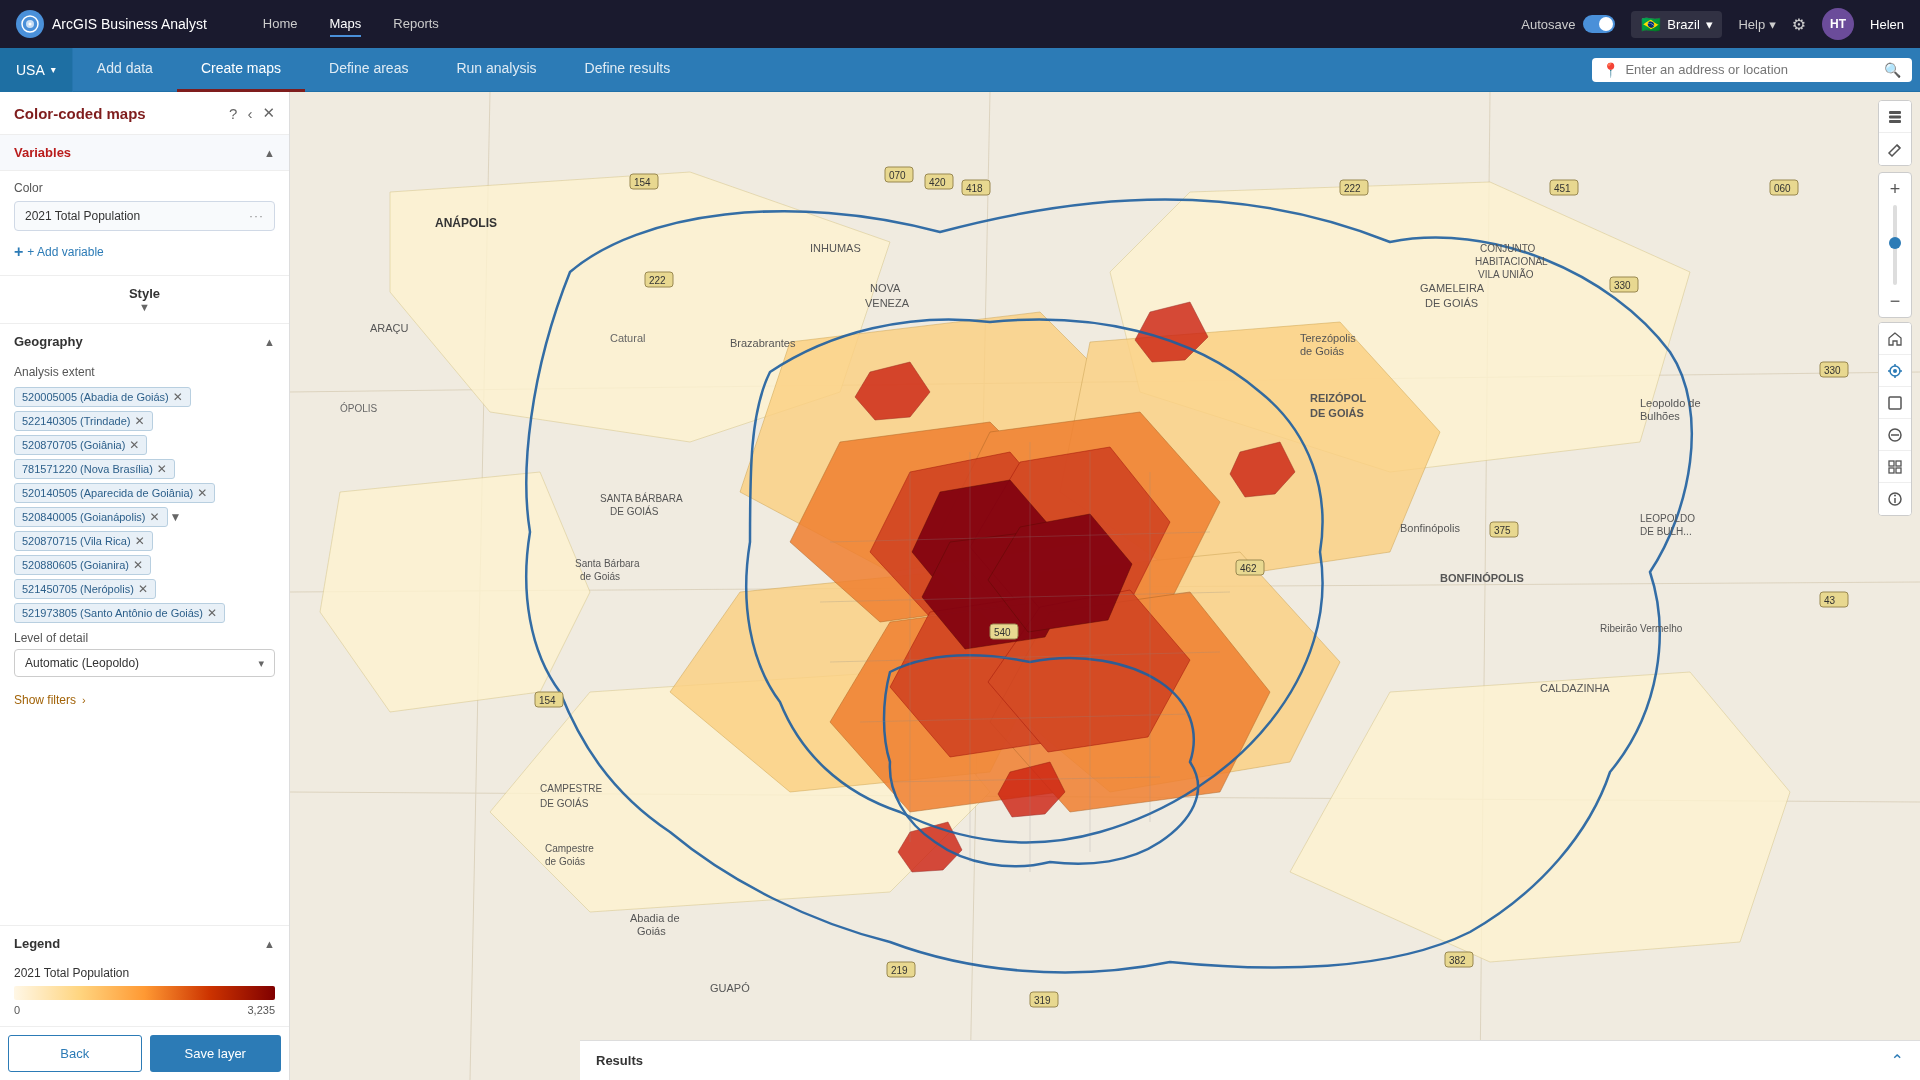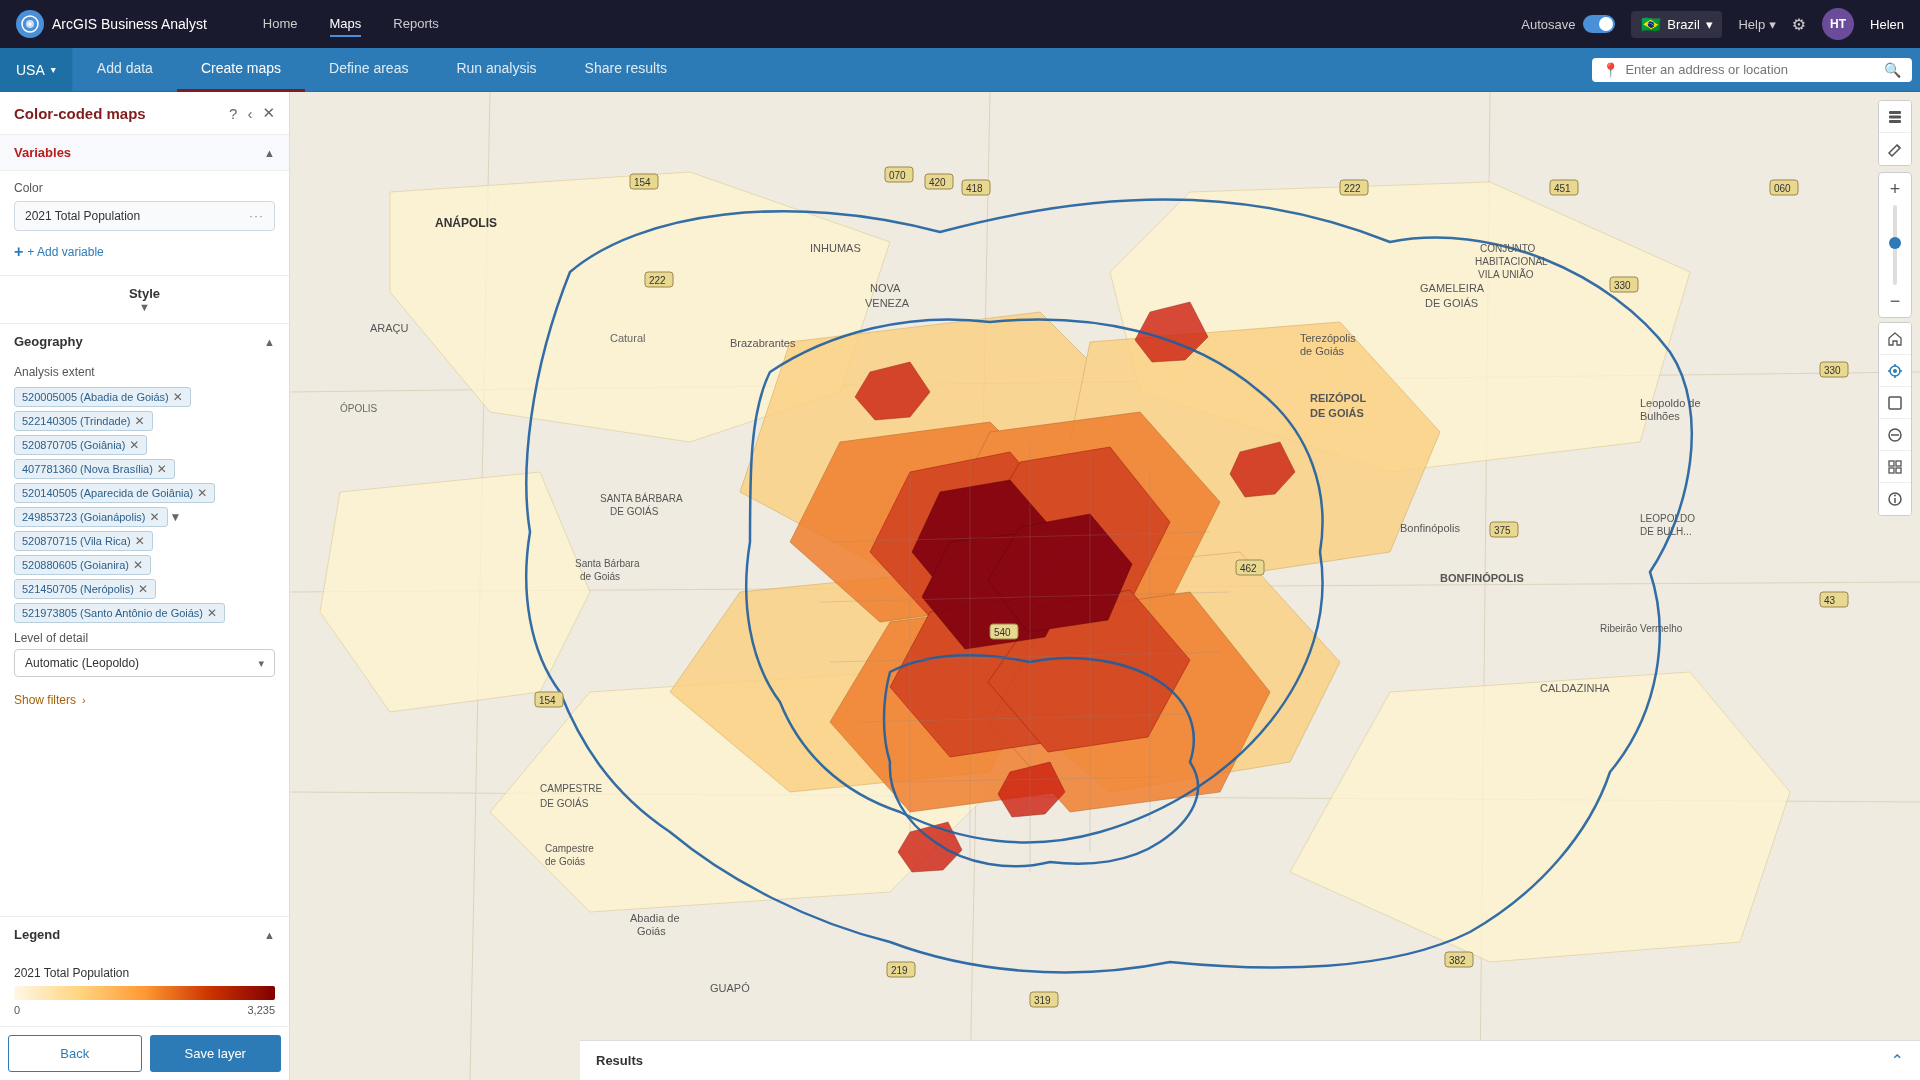--- a/index.html
+++ b/index.html
@@ -79,21 +79,21 @@
 
     .detail-label { font-size: 12px; color: #555; padding: 8px 14px 4px; font-weight: 500; }
     .detail-select { margin: 0 14px 8px; display: flex; align-items: center; justify-content: space-between; border: 1px solid #ccc; border-radius: 4px; padding: 6px 10px; font-size: 12px; color: #333; cursor: pointer; background: white; }
     .detail-caret { color: #666; font-size: 11px; }
 
     .show-filters { display: flex; align-items: center; gap: 6px; padding: 8px 14px; color: #a16207; font-size: 12px; cursor: pointer; }
     .show-filters-chevron { font-size: 11px; }
 
     
     .legend-section { border-top: 1px solid #eee; padding: 10px 14px; }
-    .legend-header { display: flex; align-items: center; justify-content: space-between; cursor: pointer; margin-bottom: 24px; }
+    .legend-header { display: flex; align-items: center; justify-content: space-between; cursor: pointer; margin-bottom: 15px; }
     .legend-title { font-size: 13px; font-weight: 600; color: #333; }
     .legend-var-name { font-size: 12px; color: #333; margin-bottom: 6px; }
     .legend-gradient { height: 14px; background: linear-gradient(to right, #fff7e6, #ffd580, #ff9933, #cc3300, #800000); border-radius: 2px; margin-bottom: 4px; }
     .legend-range { display: flex; justify-content: space-between; font-size: 11px; color: #555; }
 
     
     .sidebar-footer { display: flex; border-top: 1px solid #eee; }
     .back-btn { flex: 1; padding: 10px; text-align: center; font-size: 13px; color: #2c7bb6; border: 1px solid #2c7bb6; background: white; cursor: pointer; border-radius: 3px; margin: 8px 4px 8px 8px; }
     .save-btn { flex: 1; padding: 10px; text-align: center; font-size: 13px; color: white; background: #2c7bb6; border: none; cursor: pointer; border-radius: 3px; margin: 8px 8px 8px 4px; }
 
@@ -171,21 +171,21 @@
 <div class="sec-nav">
   <div class="region-btn">
     <span>USA</span>
     <span class="caret">▾</span>
   </div>
   <div class="sec-nav-links">
     <span class="sec-nav-link">Add data</span>
     <span class="sec-nav-link active">Create maps</span>
     <span class="sec-nav-link">Define areas</span>
     <span class="sec-nav-link">Run analysis</span>
-    <span class="sec-nav-link">Share results</span>
+    <span class="sec-nav-link">Define results</span>
   </div>
   <div class="search-area">
     <span class="location-icon">📍</span>
     <input type="text" placeholder="Enter an address or location" style="">
     <span class="search-icon-svg">🔍</span>
   </div>
 </div>
 
 <div class="main-layout">
 
@@ -237,30 +237,30 @@
         </div>
         <div class="tag">
           <span>522140305 (Trindade)</span>
           <span class="tag-x">✕</span>
         </div>
         <div class="tag">
           <span>520870705 (Goiânia)</span>
           <span class="tag-x">✕</span>
         </div>
         <div class="tag">
-          <span>407781360 (Nova Brasília)</span>
+          <span>781571220 (Nova Brasília)</span>
           <span class="tag-x">✕</span>
         </div>
         <div class="tag">
           <span>520140505 (Aparecida de Goiânia)</span>
           <span class="tag-x">✕</span>
         </div>
         <div class="tag-row">
           <div class="tag">
-            <span>249853723 (Goianápolis)</span>
+            <span>520840005 (Goianápolis)</span>
             <span class="tag-x">✕</span>
           </div>
           <span class="tag-chevron">▼</span>
         </div>
         <div class="tag">
           <span>520870715 (Vila Rica)</span>
           <span class="tag-x">✕</span>
         </div>
         <div class="tag">
           <span>520880605 (Goianira)</span>

